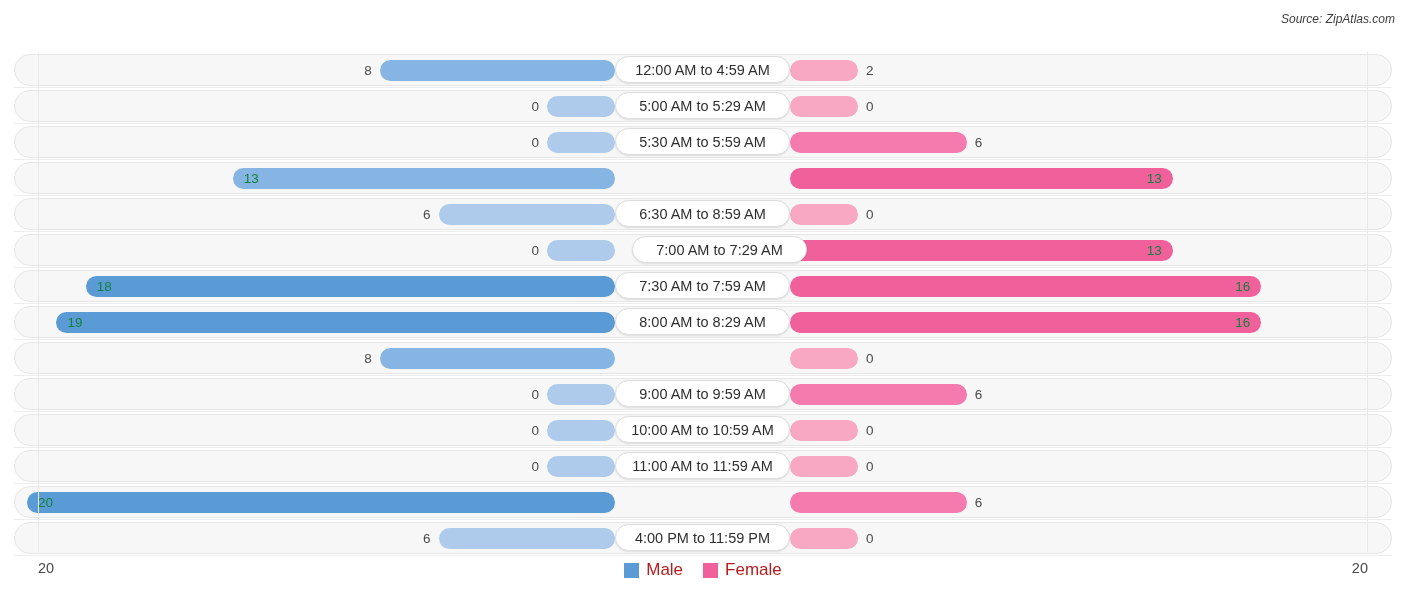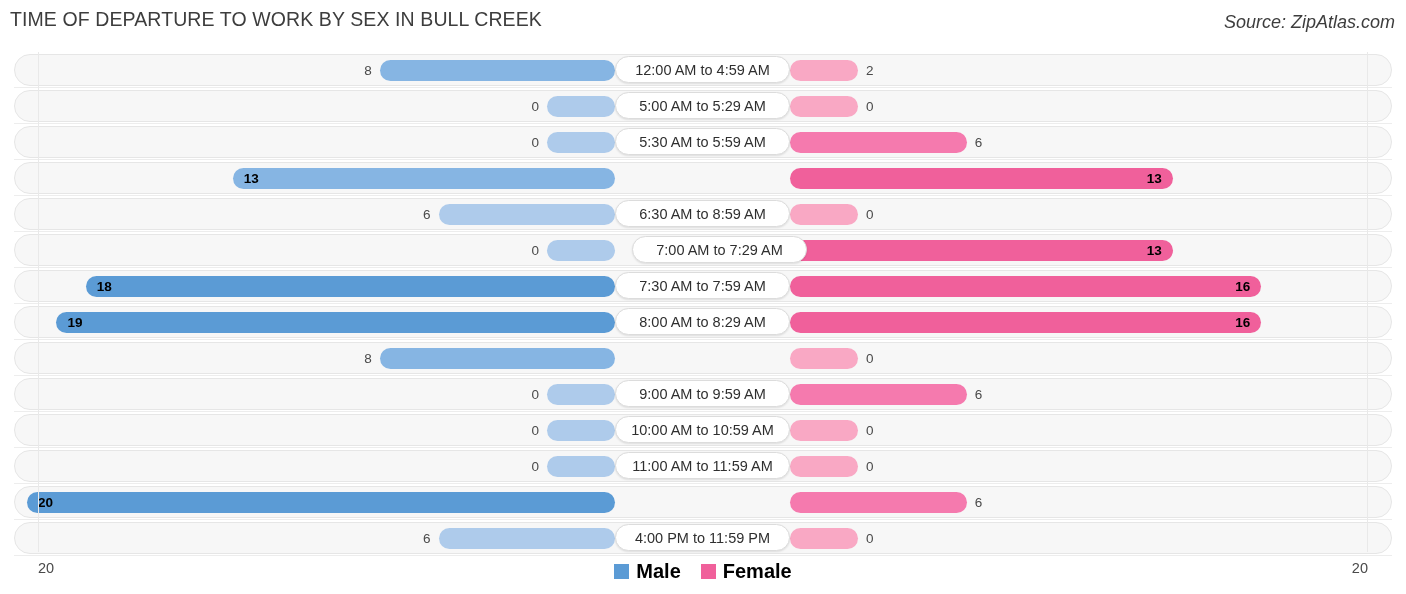--- a/index.html
+++ b/index.html
@@ -28,21 +28,21 @@
     top: 8px;
     font-size: 19.5px;
     letter-spacing: .1px;
     color: #3d3d3d;
     white-space: nowrap;
   }
   .source {
     position: absolute;
     right: 11px;
     top: 12px;
-    font-size: 18px;
+    font-size: 12px;
     font-style: italic;
     color: #3d3d3d;
     white-space: nowrap;
   }
 
   
   .plot {
     position: absolute;
     left: 0;
     top: 52px;
@@ -104,22 +104,21 @@
   
   .val {
     position: absolute;
     top: 10px;
     font-size: 13.5px;
     line-height: 17px;
     color: #4a4a4a;
     white-space: nowrap;
   }
   .val.inside {
-    color: #000000;
-    font-weight: bold;
+    color: #15803d;
   }
 
   
   .pill {
     position: absolute;
     top: 4px;
     height: 27px;
     line-height: 27px;
     background: #ffffff;
     border: 1px solid #dcdcdc;
@@ -163,38 +162,36 @@
     display: flex;
     align-items: center;
     gap: 7px;
   }
   .legend-swatch {
     width: 15px;
     height: 15px;
     display: block;
   }
   .legend-label {
-    font-size: 20px;
-    color: #000000;
-    font-weight: bold;
+    font-size: 17px;
+    color: #b91c1c;
   }
 
   .tickline {
     position: absolute;
     top: 0;
     width: 1px;
     height: 500px;
     background: #e9e9e9;
   }
 </style>
 </head>
 <body>
 
 <div class="header">
-  <div class="chart-title">TIME OF DEPARTURE TO WORK BY SEX IN BULL CREEK</div>
   <div class="source">Source: ZipAtlas.com</div>
 </div>
 
 <div class="plot" id="plot">
     <div class="row">
       <div class="track"></div>
       <div class="bar male" style="left: 379.8px; width: 235.2px; background: rgb(134, 181, 227);"></div>
       <div class="bar female" style="left: 790px; width: 68px; background: rgb(249, 168, 196);"></div>
       <div class="val" style="left: 371.8px; transform: translateX(-100%);">8</div>
       <div class="val" style="left: 866px;">2</div>

